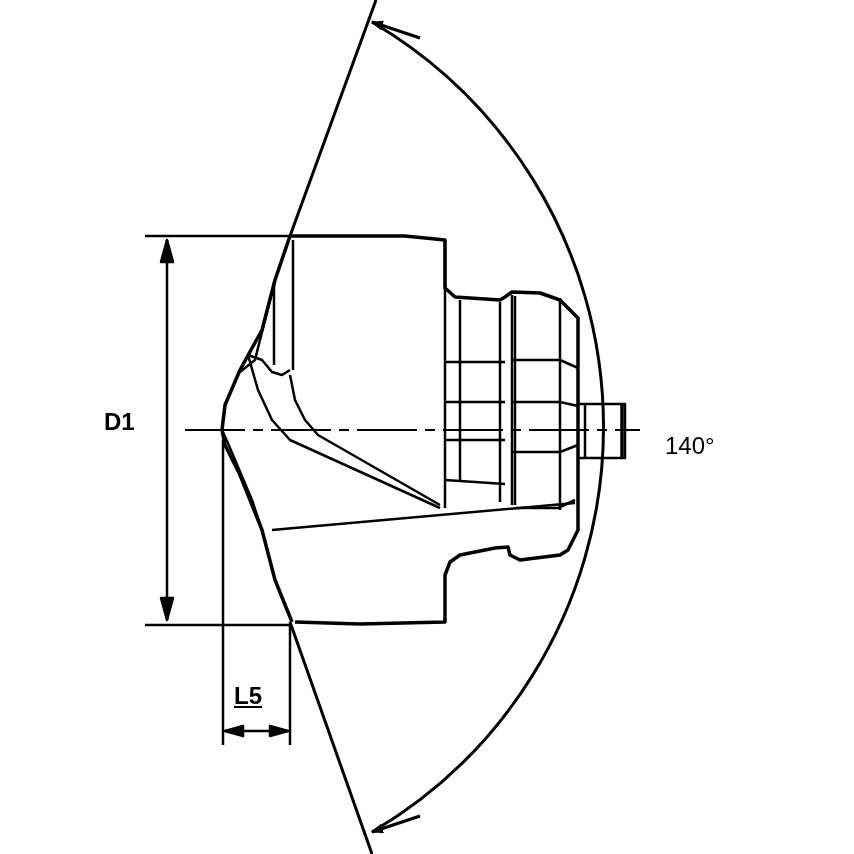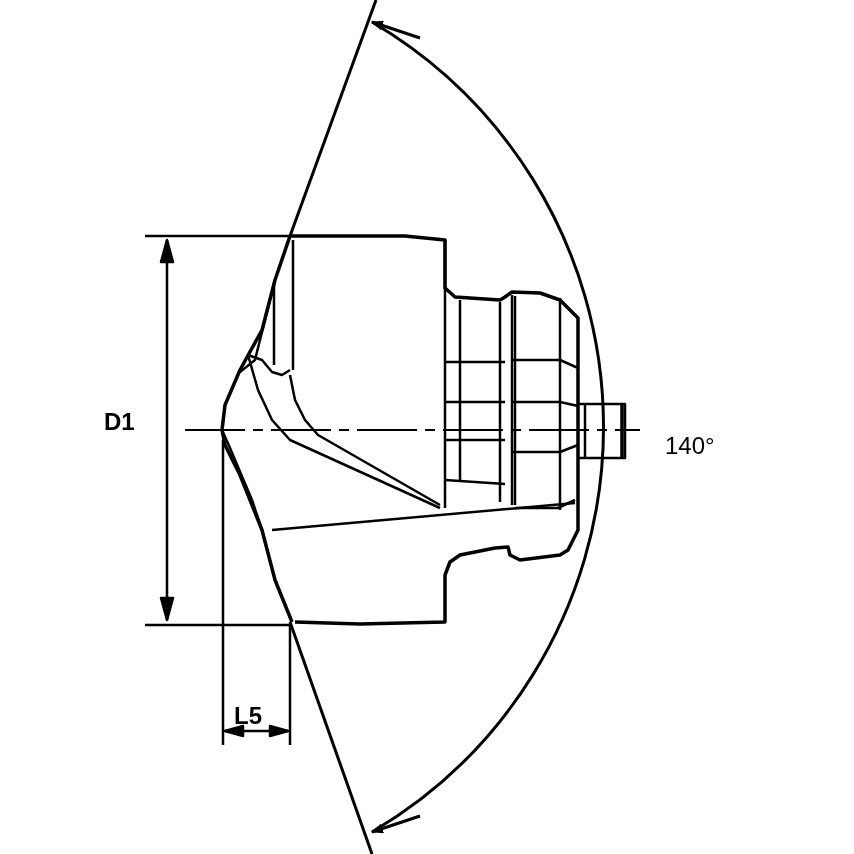--- a/index.html
+++ b/index.html
@@ -76,15 +76,15 @@
     <path d="M515,508 L558,508 L575,500"></path>
     <line x1="560" y1="298" x2="560" y2="510"></line>
 
     <path d="M578,404 L625,404 L625,458 L578,458"></path>
     <line x1="585" y1="404" x2="585" y2="458"></line>
     <line x1="622" y1="404" x2="622" y2="458" stroke-width="3.5"></line>
   </g>
 </svg>
 
 <div class="lbl" style="left:104px;top:410px;">D1</div>
-<div class="lbl" style="left:234px;top:704px;">L5</div>
+<div class="lbl" style="left:234px;top:684px;text-decoration:underline;">L5</div>
 <div class="lbl" style="left:665px;top:434px;font-weight:normal;">140°</div>
 </div>
 
 </body></html>

